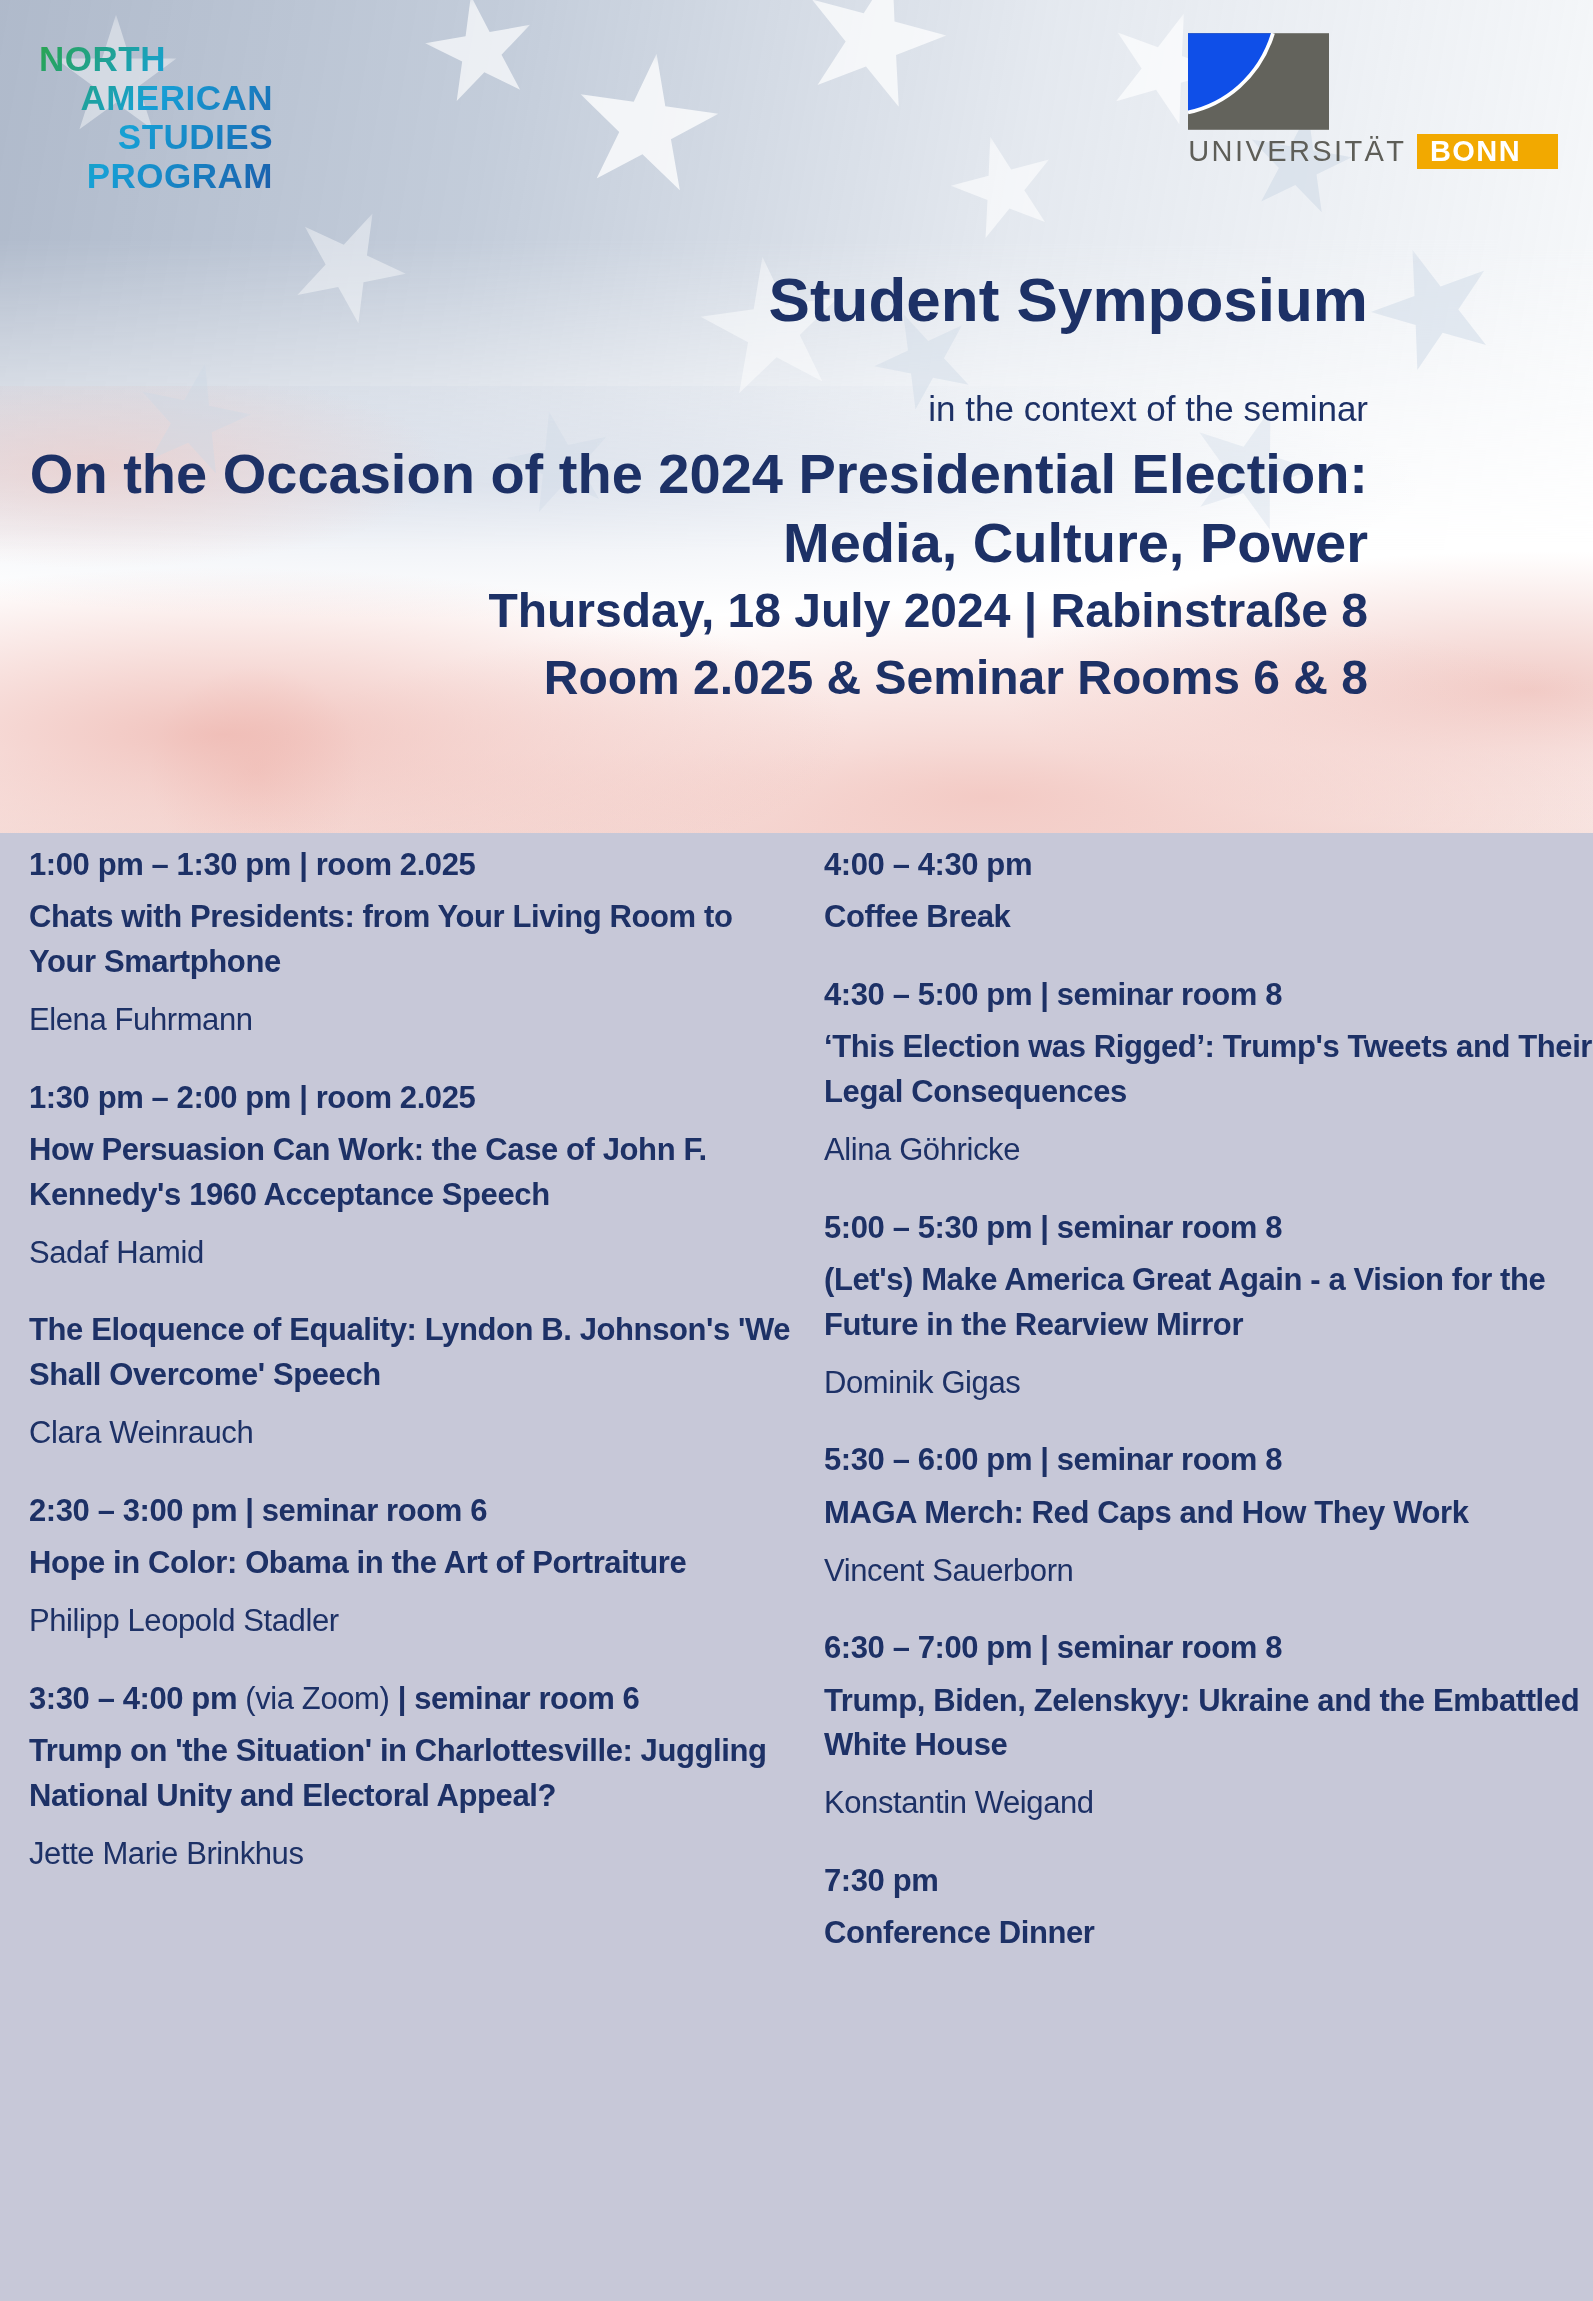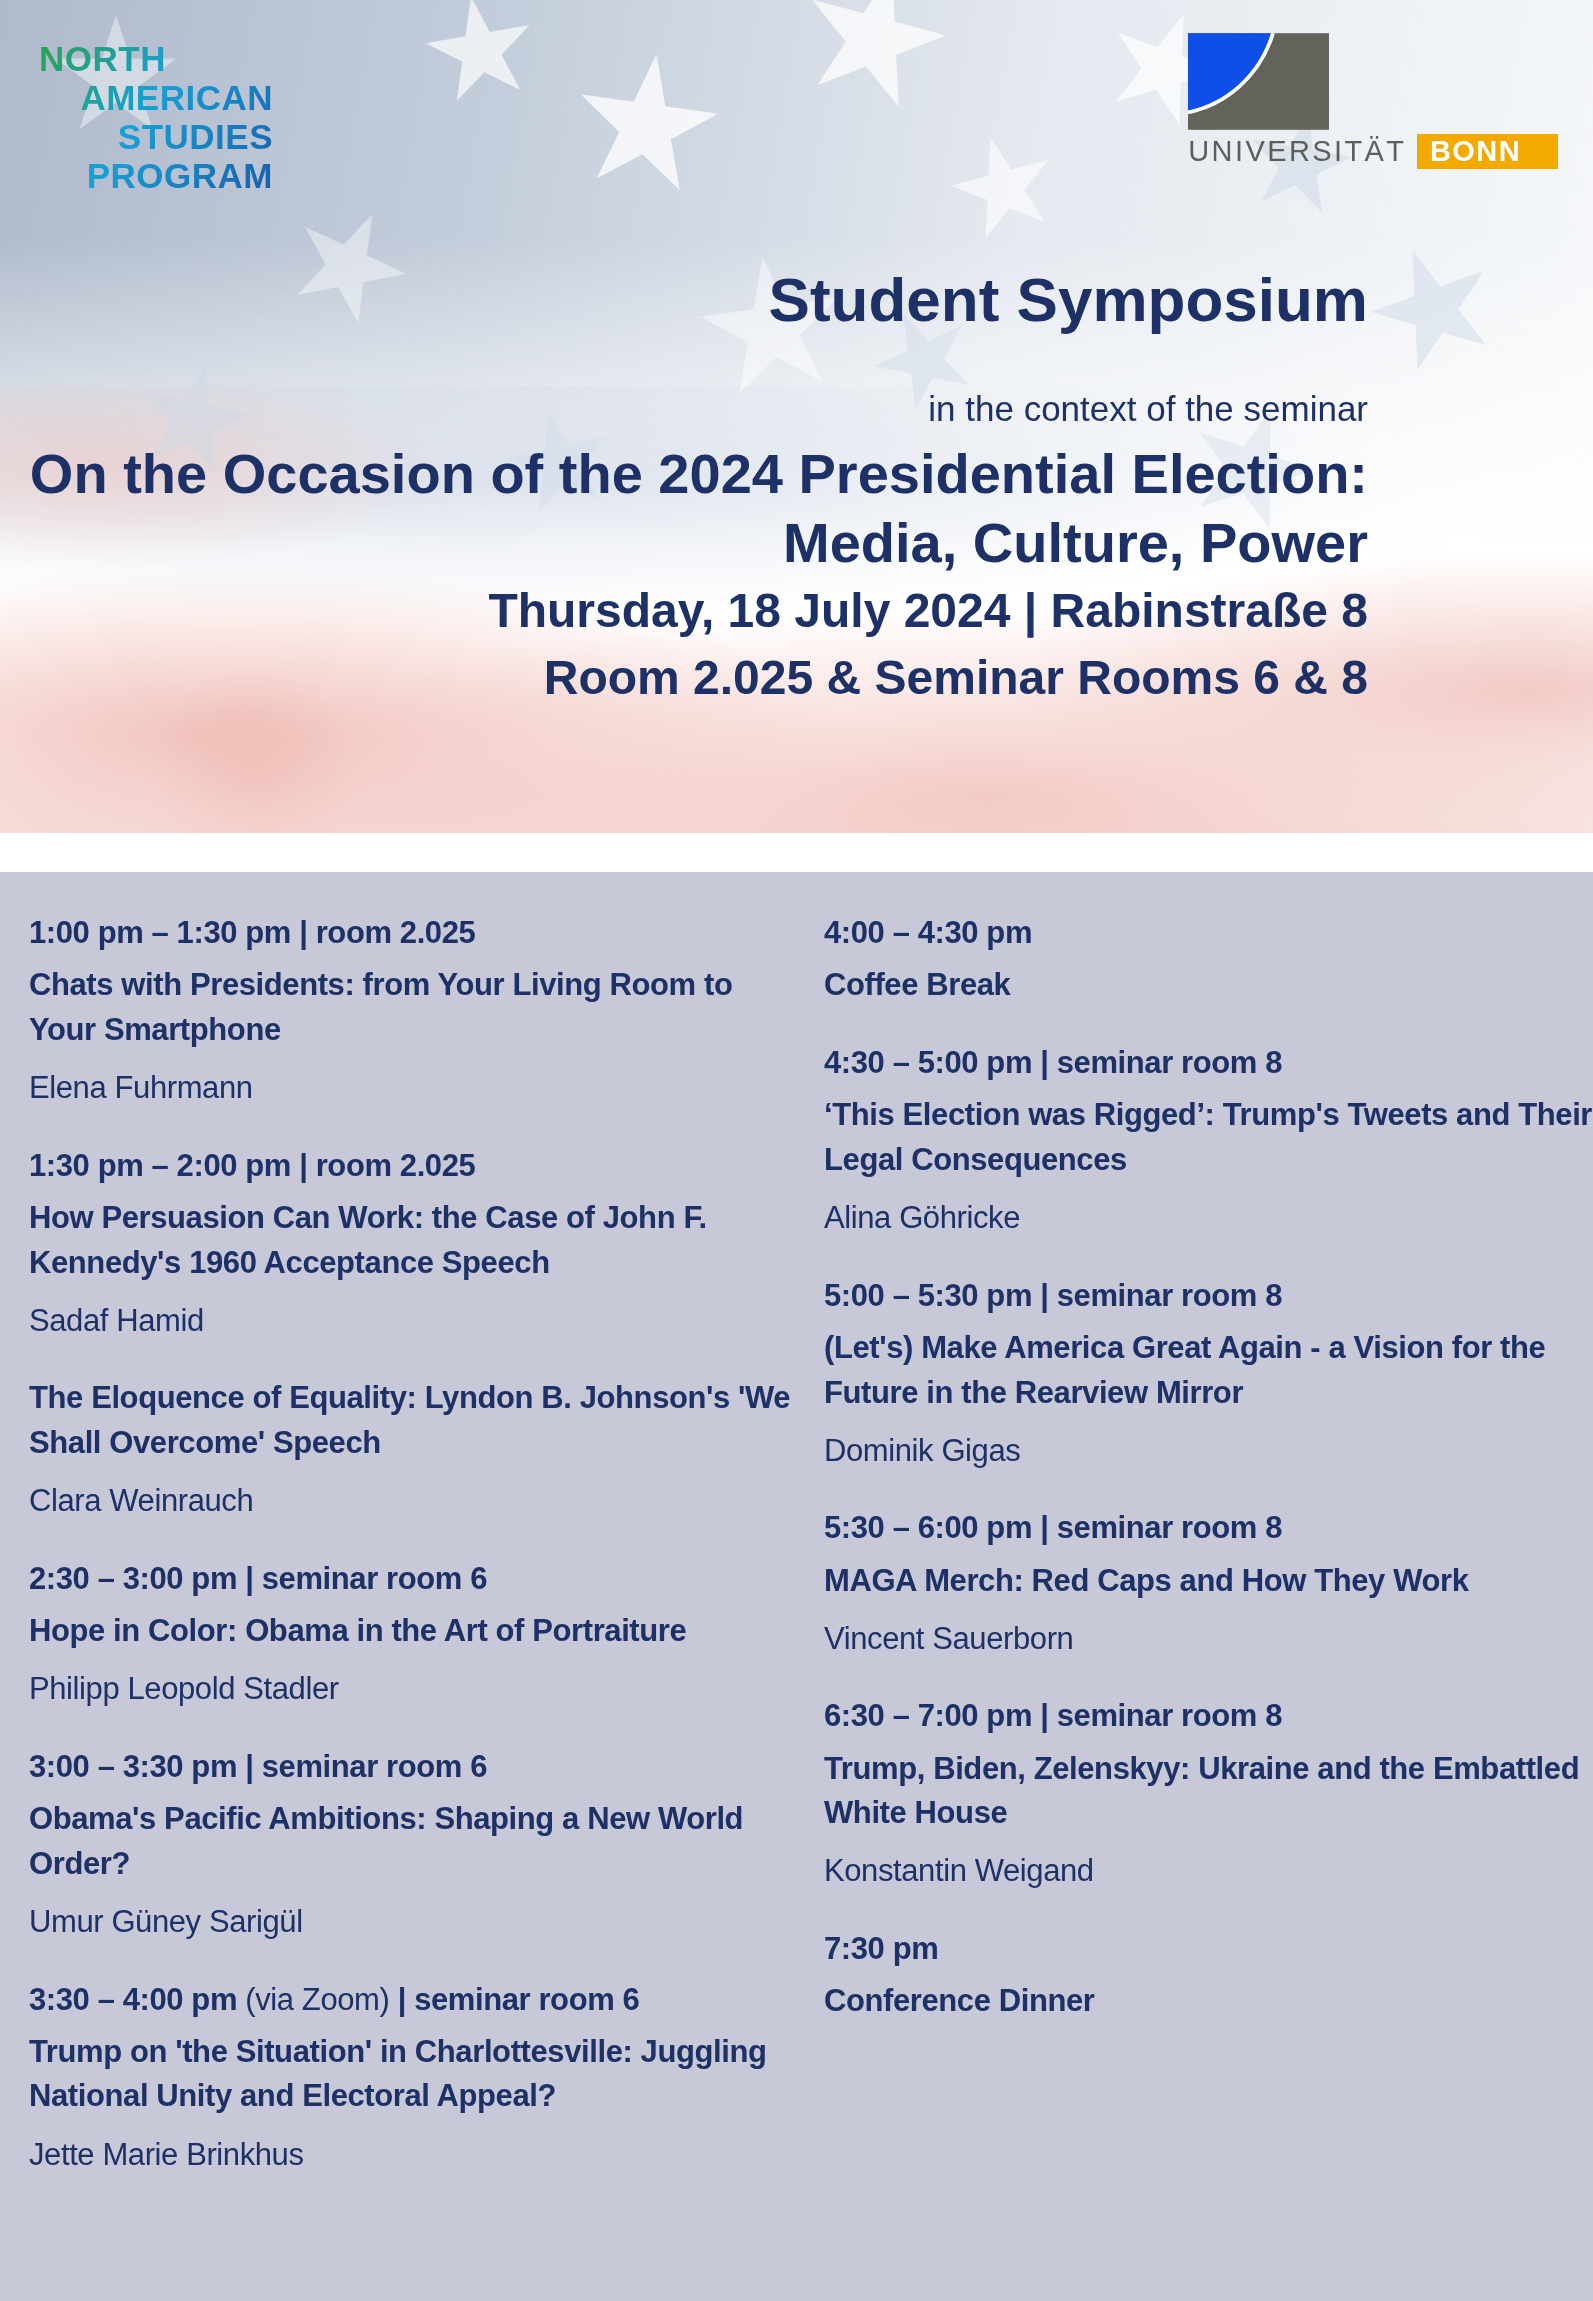--- a/index.html
+++ b/index.html
@@ -44,21 +44,21 @@
 
   
   .title-block{position:absolute;left:0;top:0;width:1368px;text-align:right;color:#1d3166;}
   .main-title{margin-top:266px;font-size:62px;line-height:68px;font-weight:700;}
   .subtitle{margin-top:54px;font-size:35px;line-height:42px;font-weight:400;}
   .seminar{margin-top:9px;font-size:56px;line-height:69px;font-weight:700;}
   .datevenue{font-size:48px;line-height:67px;font-weight:700;}
 
   
   .schedule{position:absolute;left:0;right:0;top:833px;bottom:0;background:#c7c8d8;color:#1d3166;
-    display:flex;padding:39px 0 0 29px;box-sizing:border-box;font-size:31px;line-height:1.44;letter-spacing:-0.4px;margin-top:39px;}
+    display:flex;padding:10px 0 0 29px;box-sizing:border-box;font-size:31px;line-height:1.44;letter-spacing:-0.4px;}
   .col{width:772px;flex:none;}
   .col.right{margin-left:23px;width:769px;}
   .entry{margin-bottom:33px;}
   .time{font-weight:700;margin-bottom:7.7px;}
   .ttl{font-weight:700;margin-bottom:13.5px;}
   .spk{font-weight:400;}
   .reg{font-weight:400;}
 </style>
 </head>
 <body>
@@ -133,25 +133,20 @@
       <div class="entry">
         <div class="ttl">The Eloquence of Equality: Lyndon B. Johnson's 'We Shall Overcome' Speech</div>
         <div class="spk">Clara Weinrauch</div>
       </div>
       <div class="entry">
         <div class="time">2:30 – 3:00 pm | seminar room 6</div>
         <div class="ttl">Hope in Color: Obama in the Art of Portraiture</div>
         <div class="spk">Philipp Leopold Stadler</div>
       </div>
       <div class="entry">
-        <div class="time">3:00 – 3:30 pm | seminar room 6</div>
-        <div class="ttl">Obama's Pacific Ambitions: Shaping a New World Order?</div>
-        <div class="spk">Umur Güney Sarigül</div>
-      </div>
-      <div class="entry">
         <div class="time"><span>3:30 – 4:00 pm</span> <span class="reg">(via Zoom)</span> <span>| seminar room 6</span></div>
         <div class="ttl">Trump on 'the Situation' in Charlottesville: Juggling National Unity and Electoral Appeal?</div>
         <div class="spk">Jette Marie Brinkhus</div>
       </div>
     </div>
 
     <div class="col right">
       <div class="entry">
         <div class="time">4:00 – 4:30 pm</div>
         <div class="ttl">Coffee Break</div>

